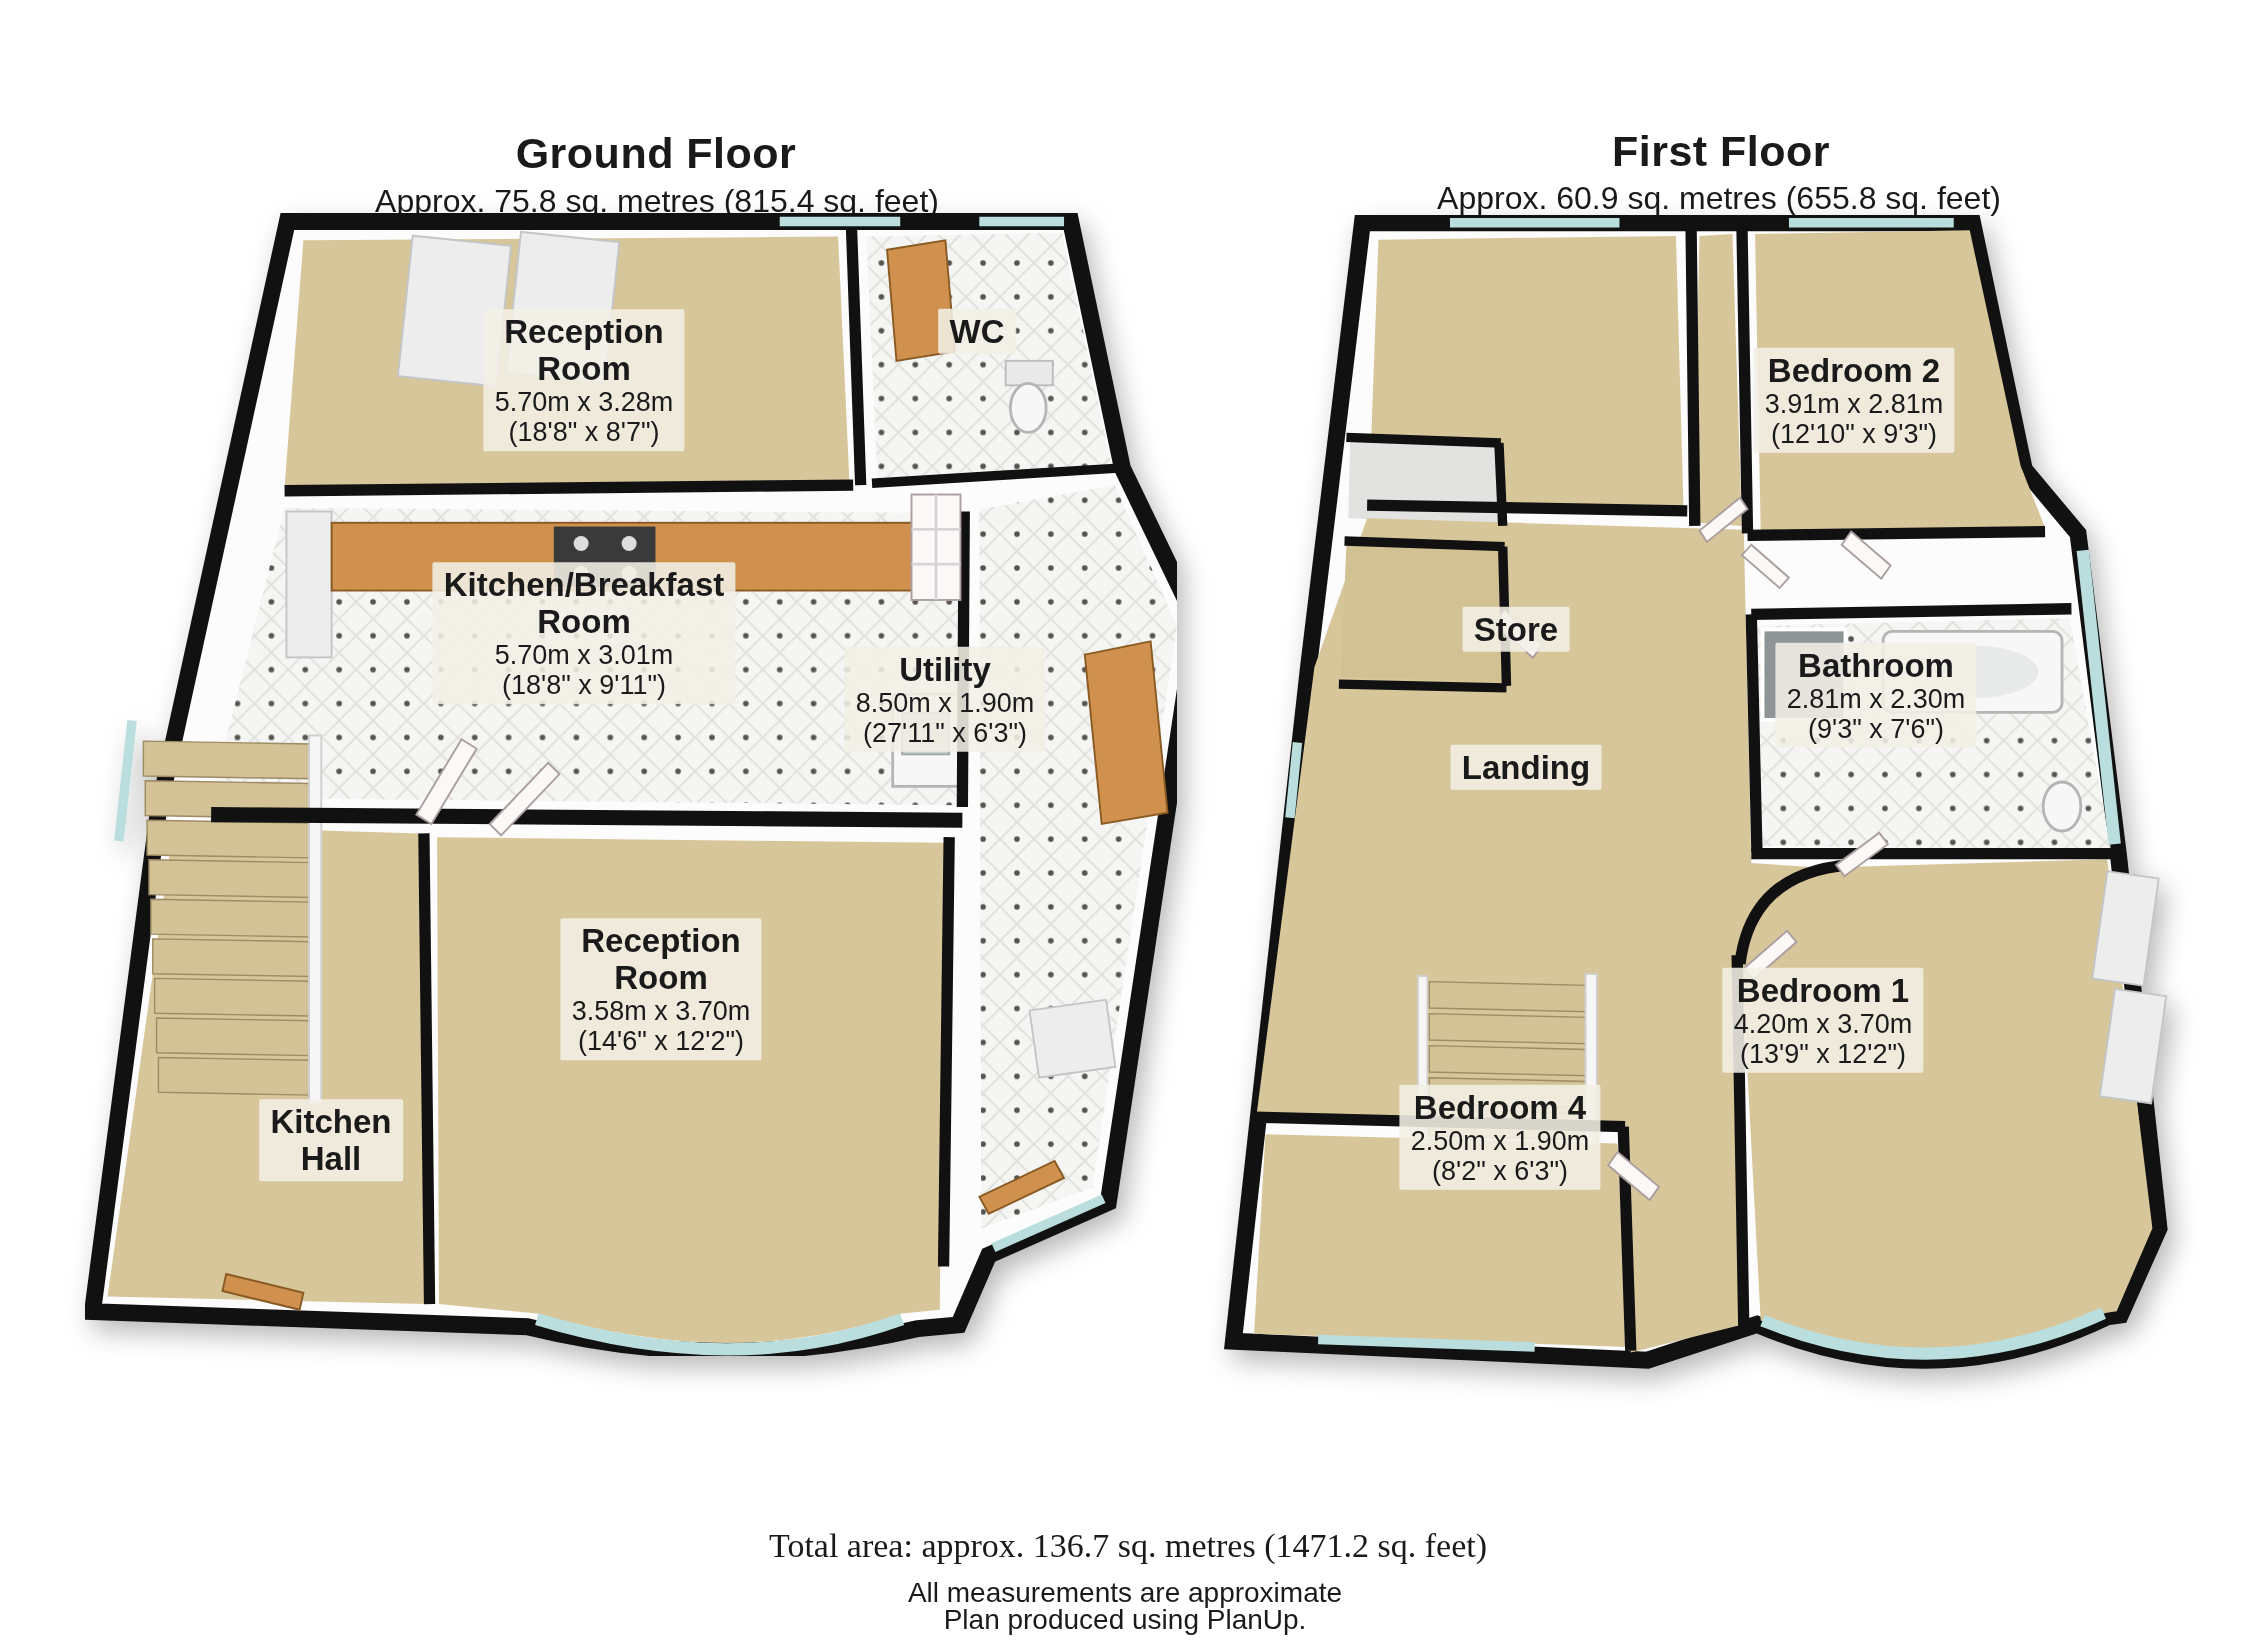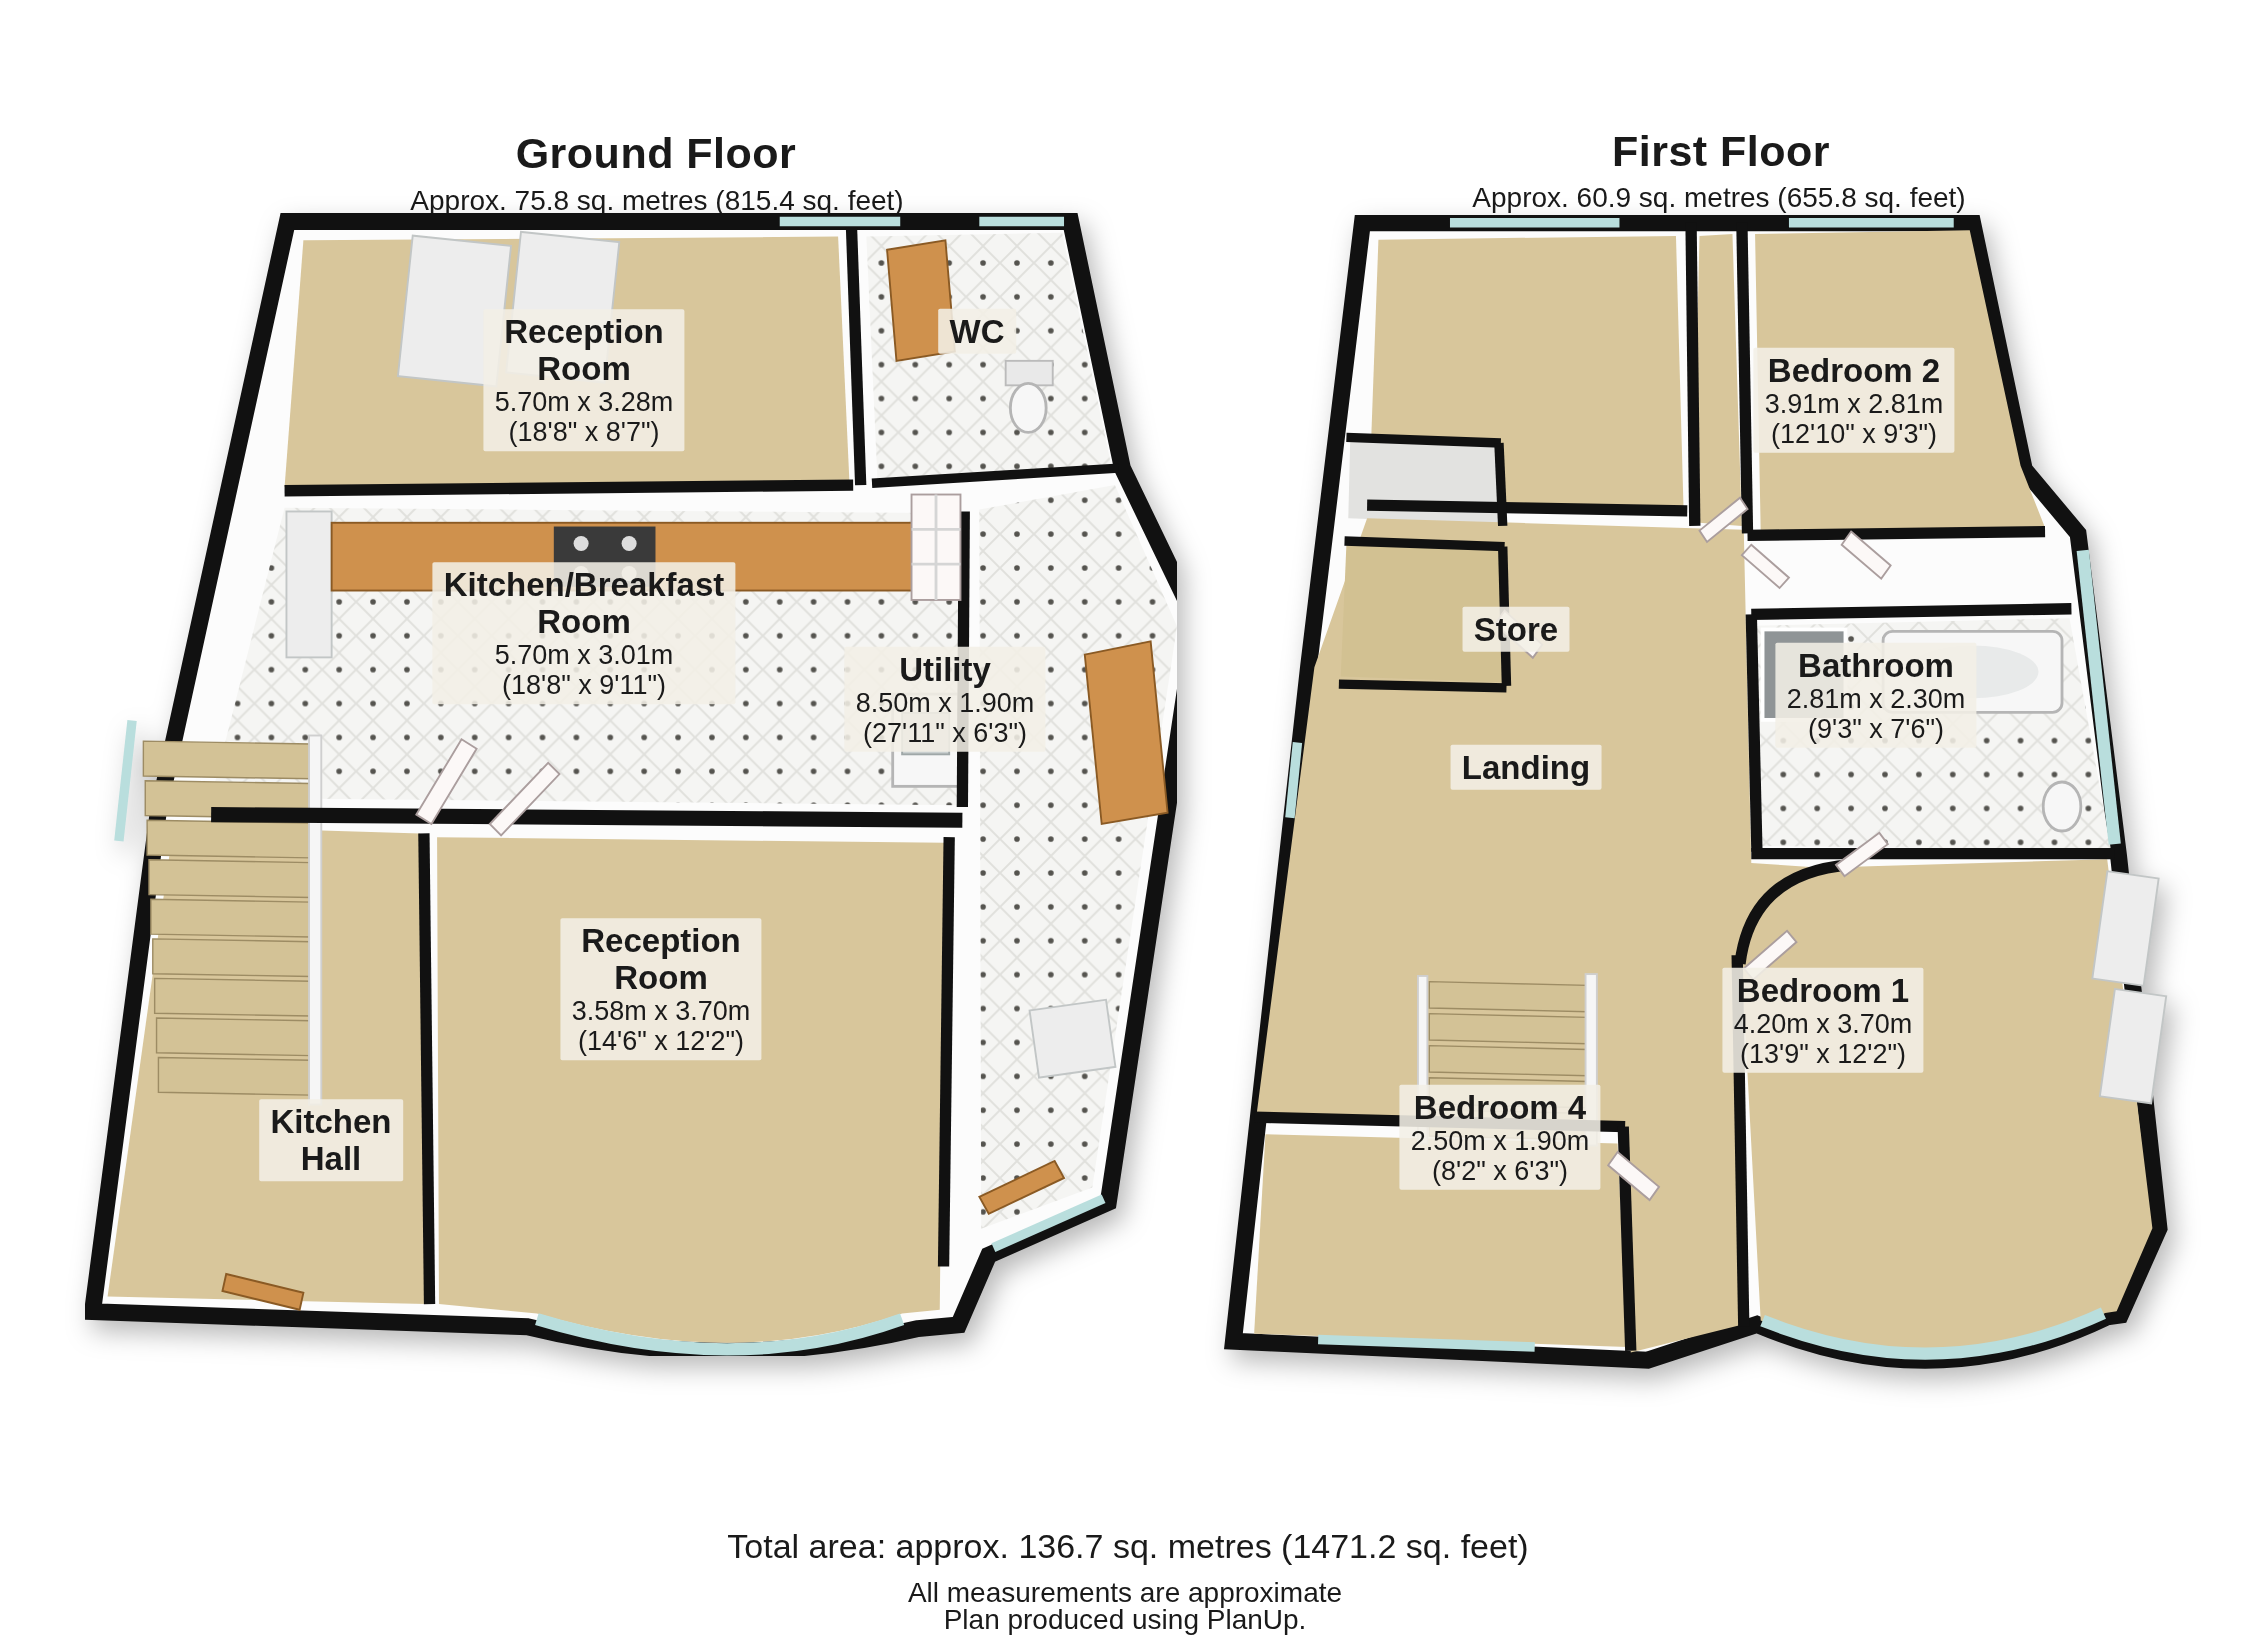--- a/index.html
+++ b/index.html
@@ -15,33 +15,33 @@
   .page{
     position:relative;width:2260px;height:1643px;background:#ffffff;overflow:hidden;
     font-family:"Liberation Sans", sans-serif;color:var(--text);
   }
   .floor-title{
     position:absolute;transform:translate(-50%,-50%);
     font-size:43px;font-weight:bold;white-space:nowrap;letter-spacing:0.5px;
   }
   .floor-subtitle{
     position:absolute;transform:translate(-50%,-50%);
-    font-size:28px;white-space:nowrap;
+    font-size:32px;white-space:nowrap;
   }
   .plan-svg{position:absolute;filter:drop-shadow(7.5px 11.3px 13px rgba(0,0,0,0.28));}
   .room-label{
     position:absolute;transform:translate(-50%,-50%);
     background:var(--label-bg);padding:3.8px 11.3px;text-align:center;border-radius:1.9px;
   }
   .rl-name{font-size:33px;font-weight:bold;line-height:37px;white-space:pre-line;}
   .rl-dim{font-size:27px;line-height:30px;white-space:pre;}
   .rl-dim:empty,.rl-name:empty{display:none;}
   .footer-total{
     position:absolute;transform:translate(-50%,-50%);
-    font-size:34px;white-space:nowrap;
+    font-size:34px;white-space:nowrap;font-family:Liberation Serif, serif;
   }
   .footer-note{
     position:absolute;transform:translate(-50%,-50%);
     font-size:28px;white-space:nowrap;
   }
   
   .outline{fill:#fcfcfc;stroke:var(--wall);stroke-width:18;stroke-linejoin:miter;}
   .beige{fill:var(--floor-carpet);}
   .beige2{fill:#d2c192;}
   .wallline{stroke:var(--wall);fill:none;}

